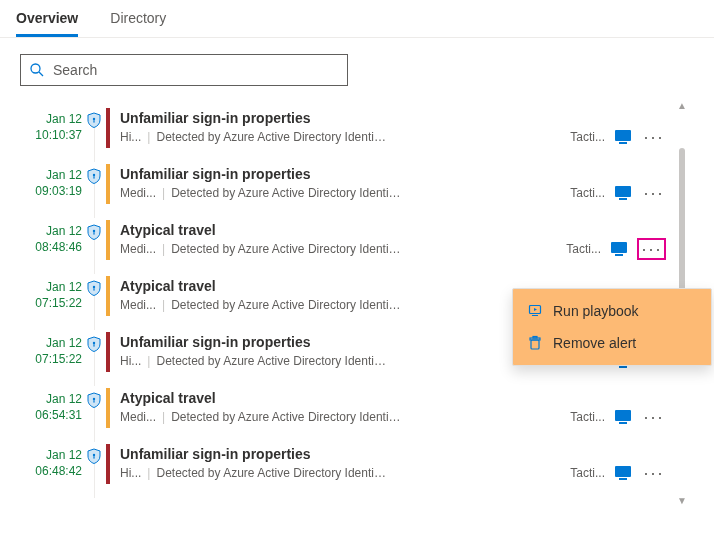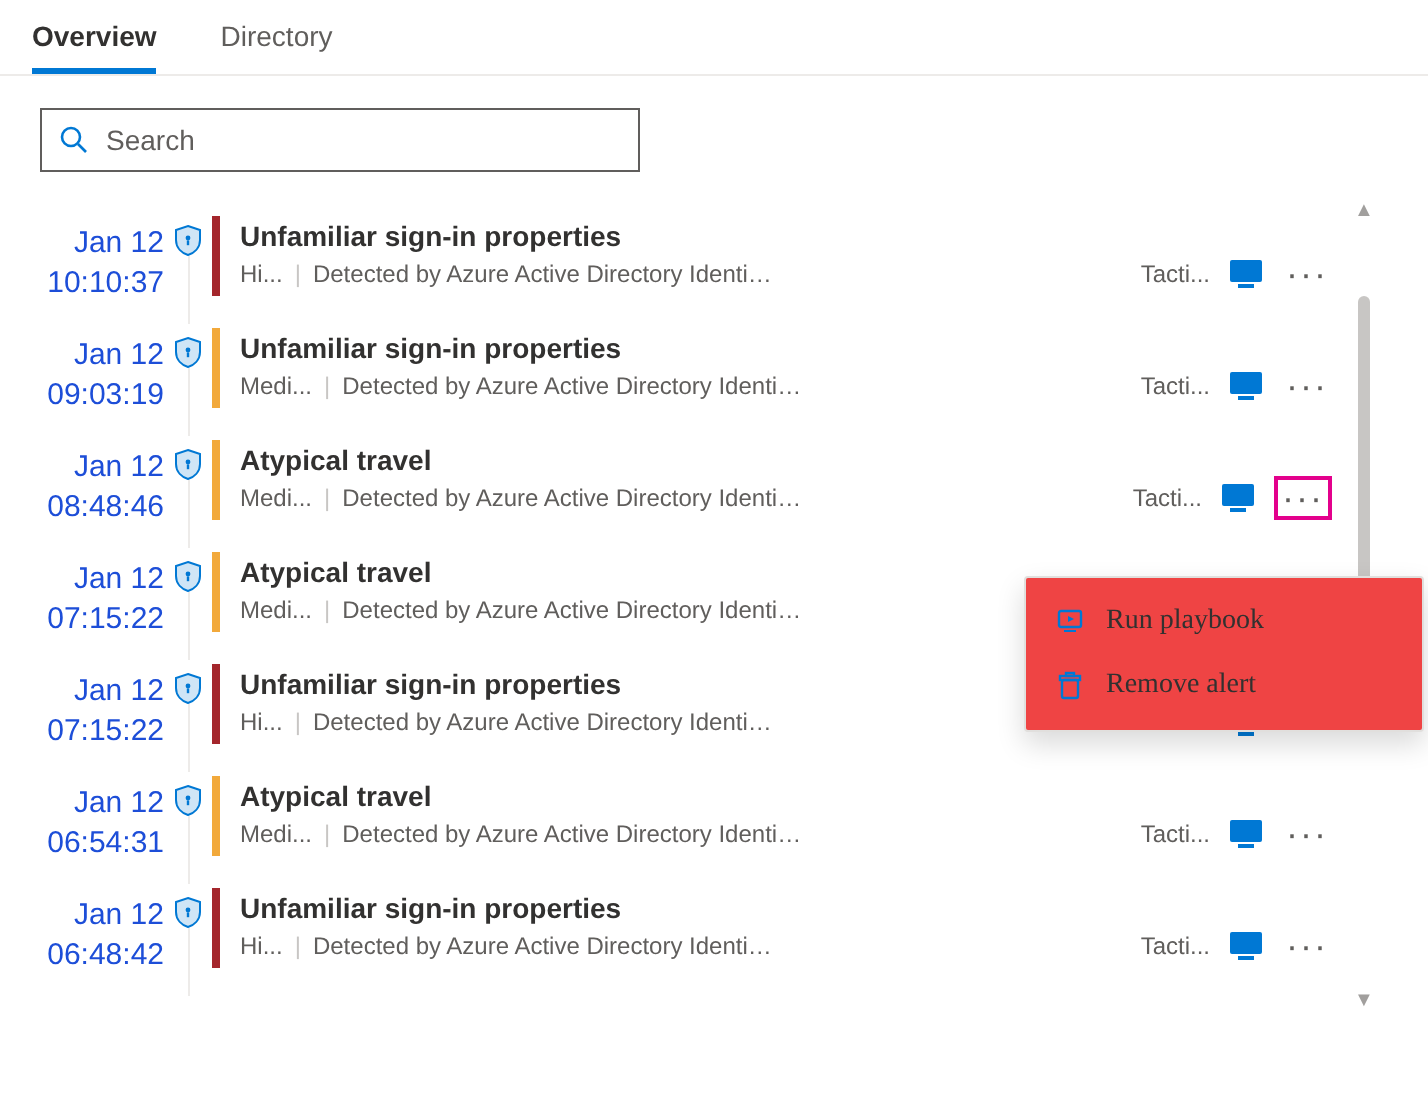--- a/index.html
+++ b/index.html
@@ -30,21 +30,21 @@
     color: #323130;
     font-weight: 700;
     border-bottom-color: #0078d4;
   }
   .content { padding: 16px 20px 0 20px; }
   .section-title { font-size: 15px; font-weight: 600; margin-bottom: 14px; }
   .toolbar { display: flex; gap: 12px; align-items: center; margin-bottom: 12px; }
   .search-box {
     display: flex; align-items: center;
     border: 1px solid #605e5c;
-    width: 300px; height: 32px; padding: 0 8px;
+    width: 328px; height: 32px; padding: 0 8px;
     gap: 8px; background: #fff;
   }
   .search-box input {
     border: none; outline: none; flex: 1;
     font-size: 14px; color: #323130; background: transparent;
   }
   .search-box input::placeholder { color: #605e5c; }
   .filter-btn {
     display: flex; align-items: center; gap: 6px;
     color: #0078d4; font-size: 14px;
@@ -63,21 +63,21 @@
   .scroll-bar {
     width: 6px; background: #c8c6c4; border-radius: 3px;
     position: absolute; right: 5px;
   }
   .timeline-row {
     display: flex; align-items: stretch;
     padding: 8px 0; height: 56px;
   }
   .row-time {
     width: 60px; text-align: right;
-    font-size: 15px; color: #1d4ed8; line-height: 1.3;
+    font-size: 12px; color: #15803d; line-height: 1.3;
     padding-top: 4px; flex-shrink: 0;
   }
   .row-shield {
     width: 24px; display: flex; align-items: flex-start;
     justify-content: center; padding-top: 4px;
     position: relative; flex-shrink: 0;
   }
   .shield-line {
     position: absolute; width: 1px; background: #edebe9;
     top: 20px; bottom: -14px; left: 50%;
@@ -106,25 +106,25 @@
     background: #0078d4; border-radius: 1px;
   }
   .monitor-icon::after {
     content: ""; display: block; width: 8px; height: 2px;
     background: #0078d4; margin: 1px auto 0;
   }
   .ellipsis { color: #605e5c; font-size: 18px; letter-spacing: 1px; cursor: pointer; line-height: 10px; padding: 4px 2px;}
   .ellipsis.boxed { border: 2px solid #e3008c; }
   .context-menu {
     position: absolute;
-    background: #ef4444;
+    background: #fdba74;
     border: 1px solid #e1dfdd;
     border-radius: 2px;
     box-shadow: 0 6px 14px rgba(0,0,0,.15);
-    padding: 6px 0; width: 200px; z-index: 10; font-family: Liberation Serif, serif;
+    padding: 6px 0; width: 200px; z-index: 10;
   }
   .menu-item {
     display: flex; align-items: center; gap: 10px;
     padding: 8px 14px; font-size: 14px; color: #323130; cursor: pointer;
   }
   .icon { display:inline-flex; align-items:center; justify-content:center; }
 </style>
 </head>
 <body>
 

